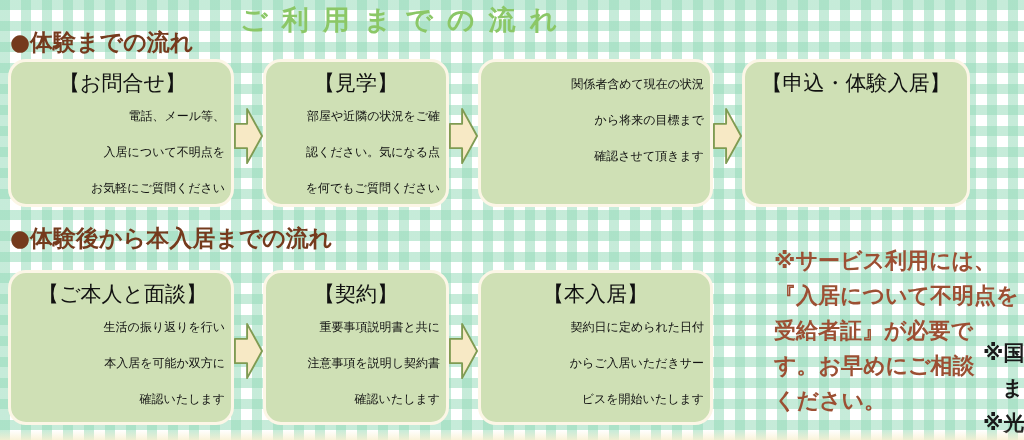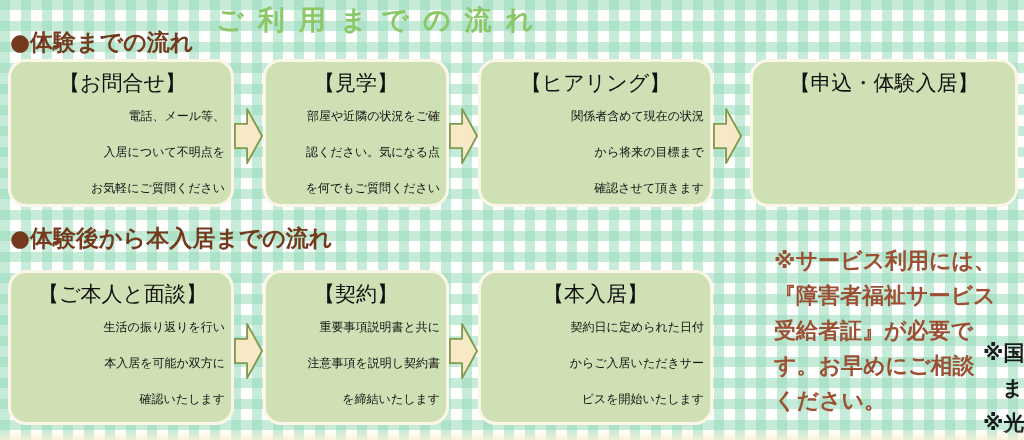--- a/index.html
+++ b/index.html
@@ -8,21 +8,21 @@
     width:1024px;height:440px;
     overflow:hidden;
     font-family:"DejaVu Sans",sans-serif;
     background-color:#ffffff;
     background-image:
       linear-gradient(90deg, var(--check, rgba(151,219,186,.55)) 50%, transparent 50%),
       linear-gradient(var(--check, rgba(151,219,186,.55)) 50%, transparent 50%);
     background-size:21px 21px;
   }
   .page-title{
-    position:absolute;left:216px;top:2px;margin:0;
+    position:absolute;left:240px;top:2px;margin:0;
     font-size:27px;font-weight:bold;letter-spacing:14px;
     color:var(--title-green,#8bc766);
     white-space:nowrap;
   }
   .section-heading{
     position:absolute;left:10px;margin:0;
     font-size:23px;font-weight:bold;
     color:var(--heading-brown,#753a1d);
     white-space:nowrap;
   }
@@ -33,21 +33,21 @@
   .row2{top:270px;height:155px;}
   .step-box{
     box-sizing:border-box;
     background:var(--box-fill,#cfe0b5);
     border:3px solid var(--box-border,#fcf6e6);
     border-radius:18px;
     padding:4px 6px 0 6px;
     color:var(--body-text,#111);
     overflow:visible;
   }
-  .w1{width:226px;padding-left:9px;} .w2{width:186px;} .w3{width:235px;} .w4{width:268px;margin-left:8px;}
+  .w1{width:226px;padding-left:9px;} .w2{width:186px;} .w3{width:235px;} .w4{width:228px;}
   .step-title{
     text-align:center;font-size:21px;line-height:30px;margin-top:2px;
     white-space:nowrap;
   }
   .step-body{
     font-size:12px;line-height:36px;text-align:right;
     white-space:pre;padding-left:3px;
   }
   .arrow-wrap{width:29px;display:flex;align-items:center;justify-content:center;flex:0 0 29px;}
   .arrow-wrap svg{display:block;margin-top:6px;}
@@ -100,21 +100,20 @@
       <div class="step-body">部屋や近隣の状況をご確
 認ください。気になる点
 を何でもご質問ください</div>
     </div>
     <div class="arrow-wrap">
       <svg viewBox="0 0 31 62" width="31" height="62">
           <polygon points="1,18 14,18 14,2 30,31 14,60 14,44 1,44"></polygon>
         </svg>
     </div>
     <div class="step-box w3">
-      <div class="step-title">【ヒアリング】</div>
       <div class="step-body">関係者含めて現在の状況
 から将来の目標まで
 確認させて頂きます</div>
     </div>
     <div class="arrow-wrap">
       <svg viewBox="0 0 31 62" width="31" height="62">
           <polygon points="1,18 14,18 14,2 30,31 14,60 14,44 1,44"></polygon>
         </svg>
     </div>
     <div class="step-box w4">
@@ -133,37 +132,37 @@
     </div>
     <div class="arrow-wrap">
       <svg viewBox="0 0 31 62" width="31" height="62">
           <polygon points="1,18 14,18 14,2 30,31 14,60 14,44 1,44"></polygon>
         </svg>
     </div>
     <div class="step-box w2">
       <div class="step-title">【契約】</div>
       <div class="step-body">重要事項説明書と共に
 注意事項を説明し契約書
-を締結いたします</div>
+確認いたします</div>
     </div>
     <div class="arrow-wrap">
       <svg viewBox="0 0 31 62" width="31" height="62">
           <polygon points="1,18 14,18 14,2 30,31 14,60 14,44 1,44"></polygon>
         </svg>
     </div>
     <div class="step-box w3">
       <div class="step-title">【本入居】</div>
       <div class="step-body">契約日に定められた日付
 からご入居いただきサー
 ビスを開始いたします</div>
     </div>
   </div>
 
   <p class="note">※サービス利用には、
-『障害者福祉サービス
+『入居について不明点を
 受給者証』が必要で
 す。お早めにご相談
 ください。</p>
 
   <span class="edge-frag frag-0">※国</span>
   <span class="edge-frag frag-1">ま</span>
   <span class="edge-frag frag-2">※光</span>
 
   <div class="bottom-fade"></div>
 </div>

